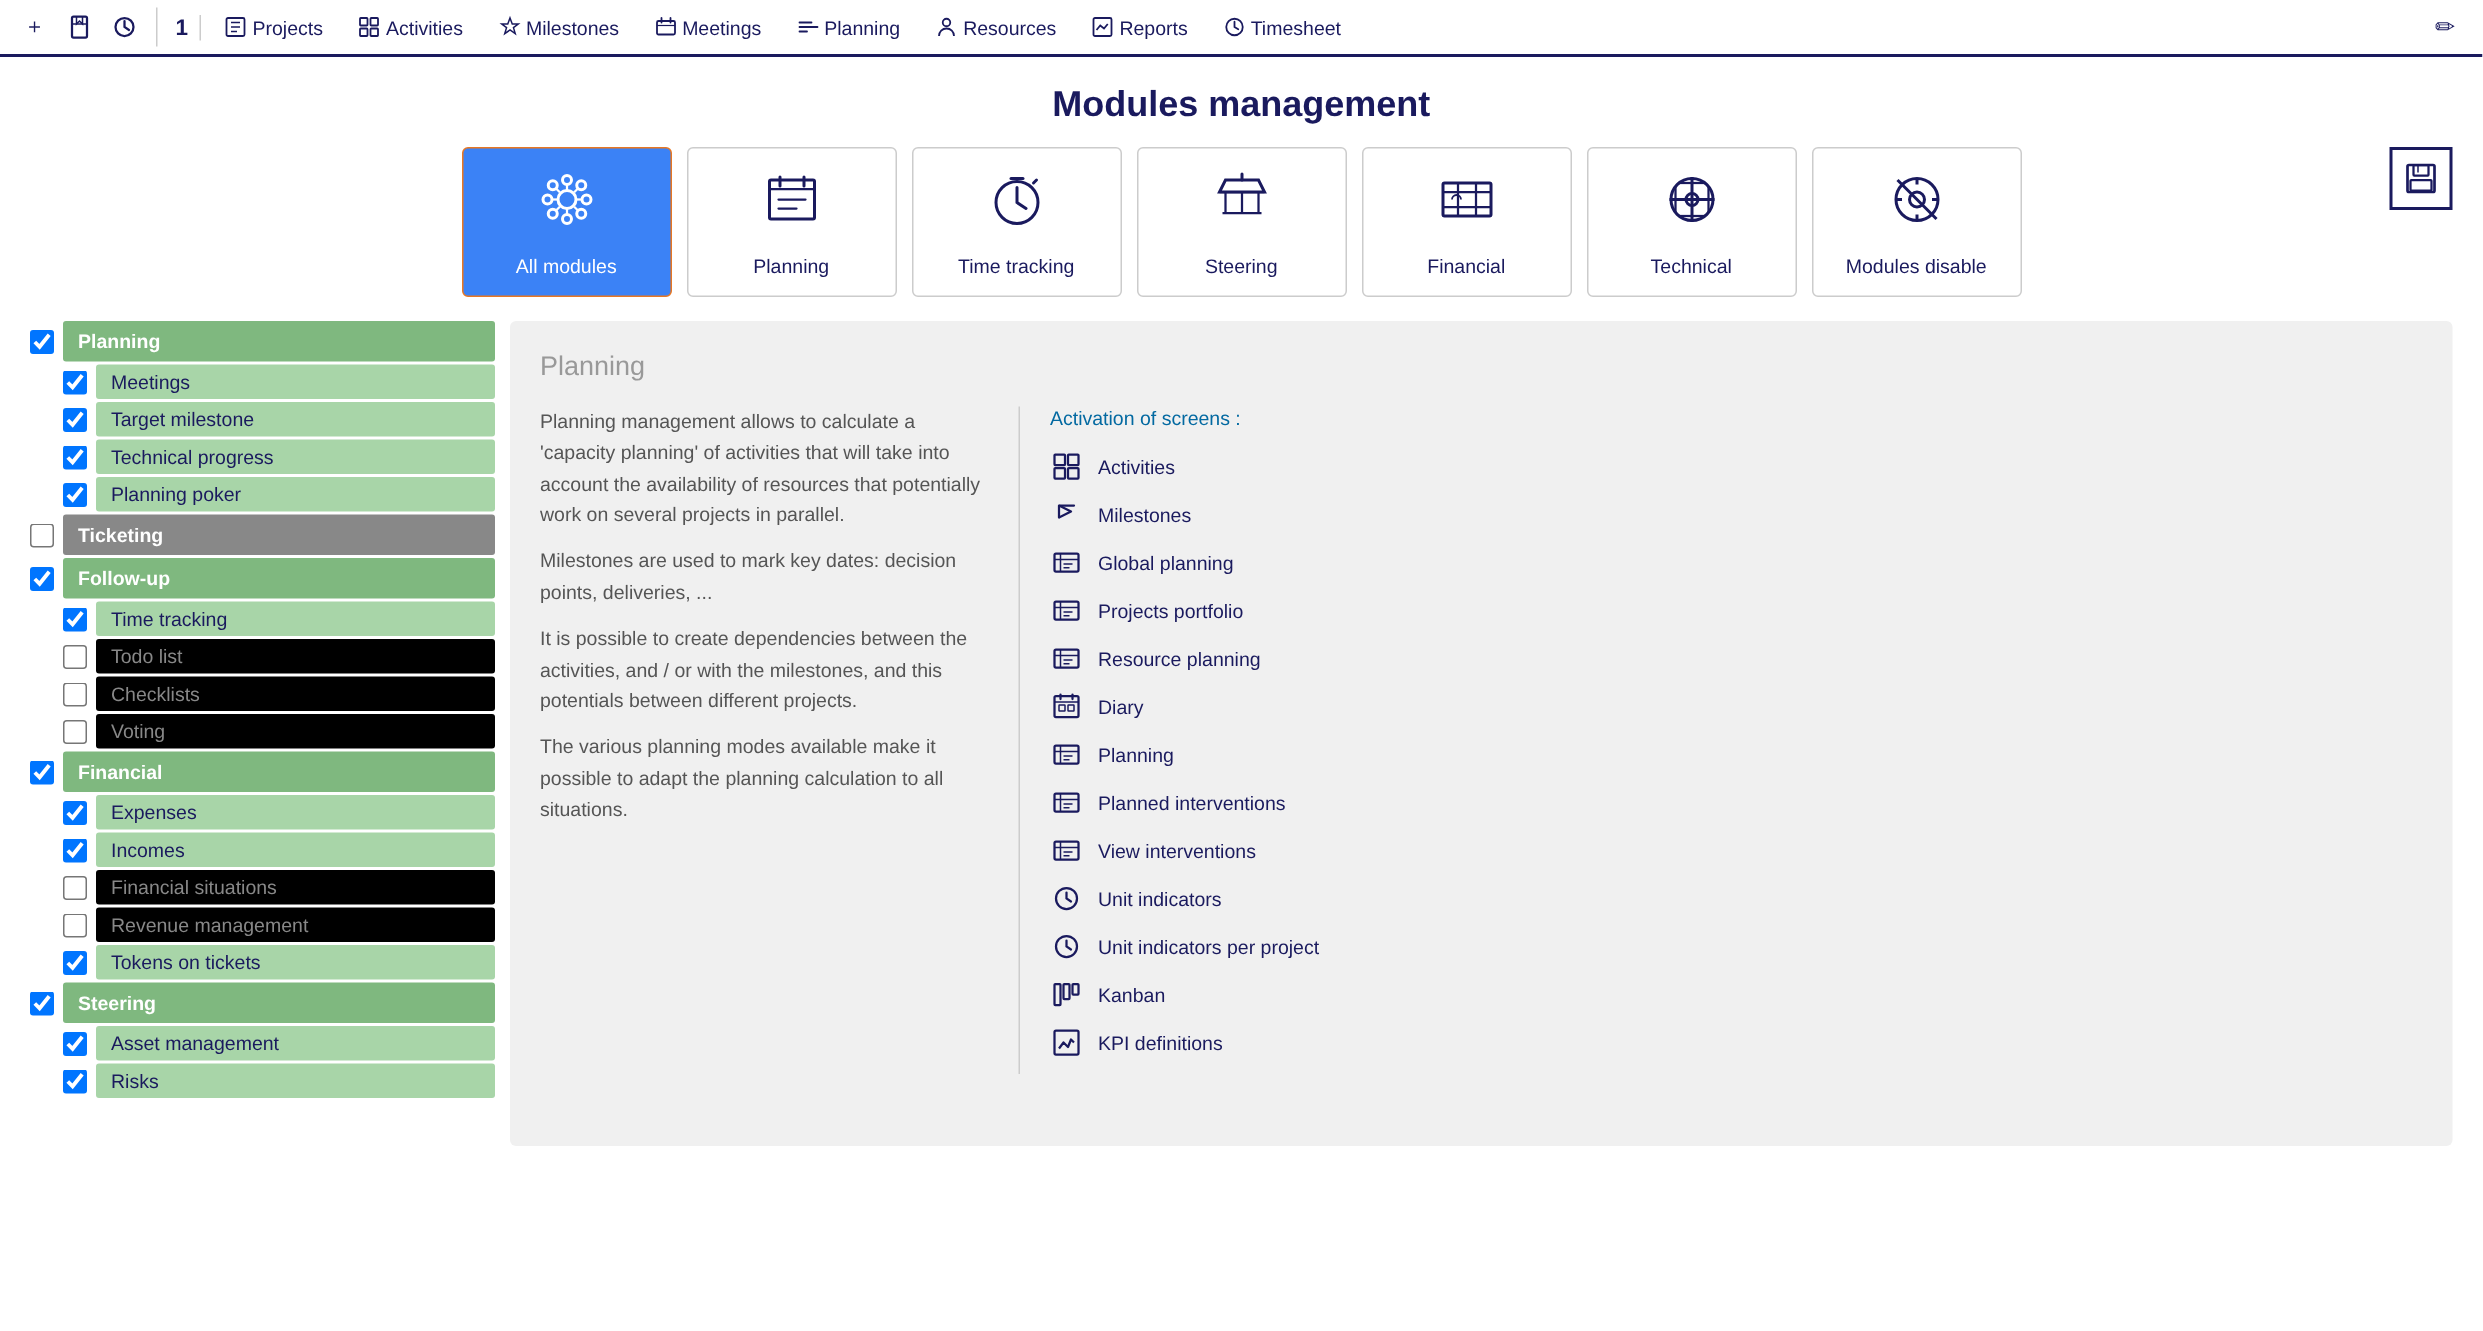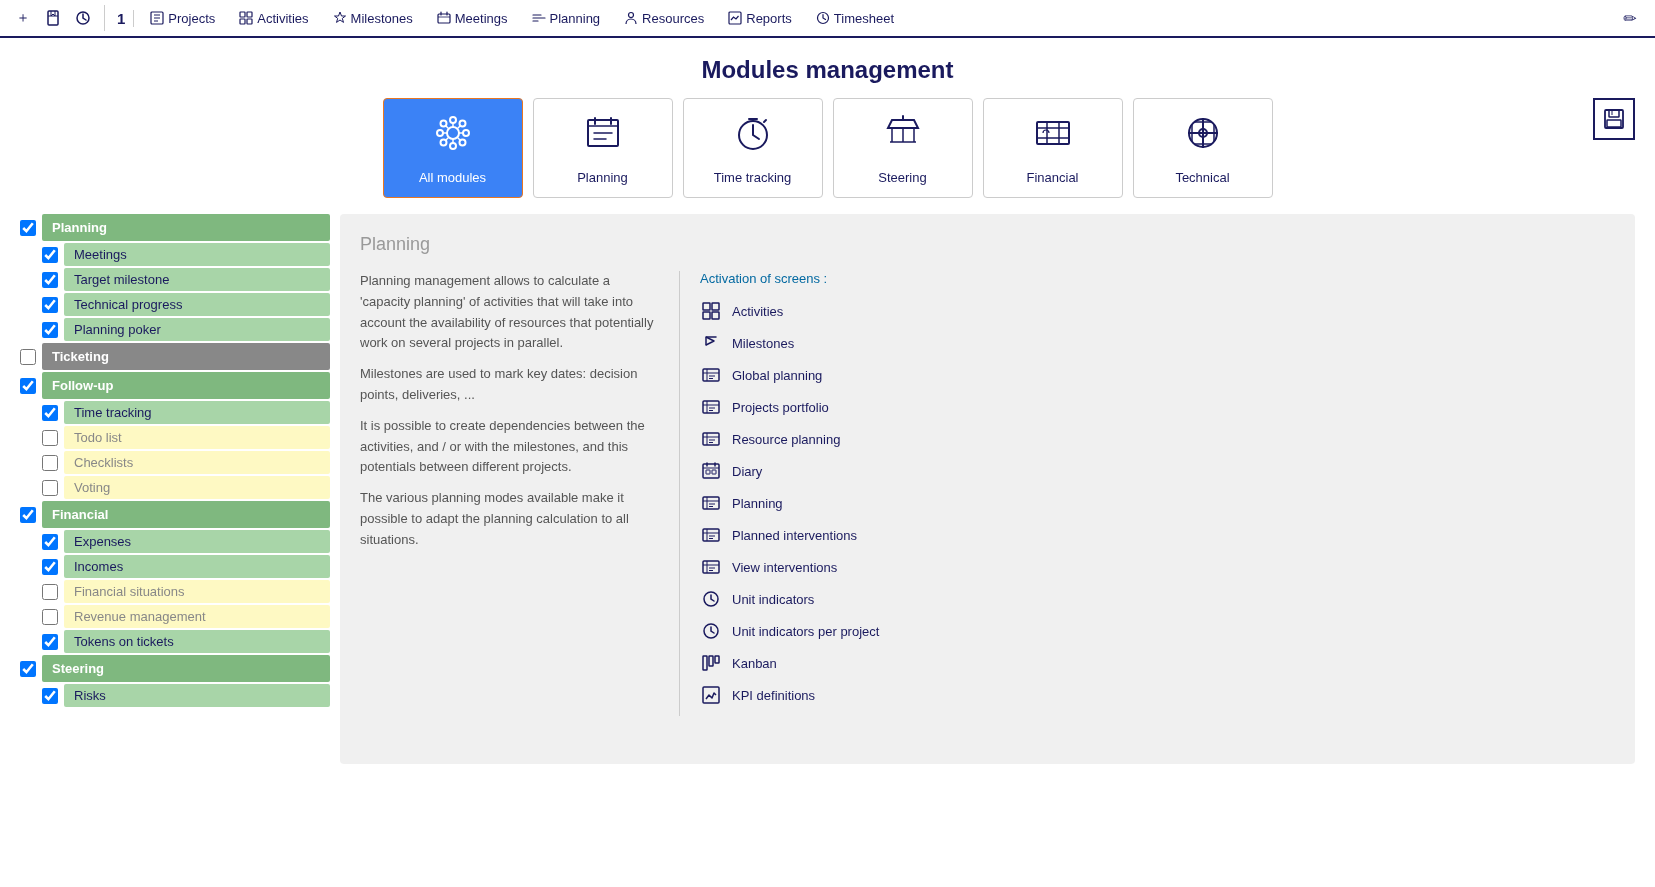--- a/index.html
+++ b/index.html
@@ -141,21 +141,21 @@
     .group-item {
       flex: 1;
       padding: 4px 10px;
       font-size: 13px;
       background: #c8e6c8;
       border-radius: 2px;
       cursor: pointer;
       color: #1a1a5e;
     }
     .group-item.checked { background: #a8d5a8; }
-    .group-item.unchecked { background: #fef9c3; color: #888; }
+    .group-item.unchecked { background: #000000; color: #888; }
 
     
     .right-panel {
       flex: 1;
       background: #f0f0f0;
       margin-left: 10px;
       padding: 20px;
       border-radius: 4px;
       min-height: 550px;
     }
@@ -381,20 +381,34 @@
         <line x1="32" y1="12" x2="32" y2="30" stroke="#1a1a5e" stroke-width="1.5"></line>
         <line x1="12" y1="10" x2="30" y2="10" stroke="#1a1a5e" stroke-width="1.5"></line>
         <line x1="12" y1="32" x2="30" y2="32" stroke="#1a1a5e" stroke-width="1.5"></line>
         <circle cx="21" cy="21" r="14" stroke="#1a1a5e" stroke-width="2" fill="none"></circle>
         <circle cx="21" cy="21" r="4" stroke="#1a1a5e" stroke-width="2" fill="none"></circle>
       </svg>
     </div>
     <div class="card-label">Technical</div>
   </div>
 
+  <div class="module-card">
+    <div class="card-icon">
+      <svg width="42" height="42" viewBox="0 0 42 42" fill="none">
+        <circle cx="21" cy="21" r="14" stroke="#1a1a5e" stroke-width="2" fill="none"></circle>
+        <circle cx="21" cy="21" r="5" stroke="#1a1a5e" stroke-width="2" fill="none"></circle>
+        <line x1="21" y1="7" x2="21" y2="11" stroke="#1a1a5e" stroke-width="2"></line>
+        <line x1="21" y1="31" x2="21" y2="35" stroke="#1a1a5e" stroke-width="2"></line>
+        <line x1="7" y1="21" x2="11" y2="21" stroke="#1a1a5e" stroke-width="2"></line>
+        <line x1="31" y1="21" x2="35" y2="21" stroke="#1a1a5e" stroke-width="2"></line>
+        <line x1="8" y1="8" x2="34" y2="34" stroke="#1a1a5e" stroke-width="2"></line>
+      </svg>
+    </div>
+    <div class="card-label">Modules disable</div>
+  </div>
 </div>
 
 <div class="main-content">
 
   <div class="left-panel">
 
     <div class="module-group">
       <div class="group-header-row">
         <input type="checkbox" class="group-checkbox" checked="" style="">
         <div class="group-header green">Planning</div>
@@ -479,20 +493,24 @@
           </div>
       </div>
     </div>
 
     <div class="module-group">
       <div class="group-header-row">
         <input type="checkbox" class="group-checkbox" checked="" style="">
         <div class="group-header green">Steering</div>
       </div>
       <div class="group-items">
+        <div class="group-item-row">
+            <input type="checkbox" class="item-checkbox" checked="" style="">
+            <div class="group-item checked">Asset management</div>
+          </div>
         <div class="group-item-row">
             <input type="checkbox" class="item-checkbox" checked="" style="">
             <div class="group-item checked">Risks</div>
           </div>
       </div>
     </div>
 
   </div>
 
   <div class="right-panel">

